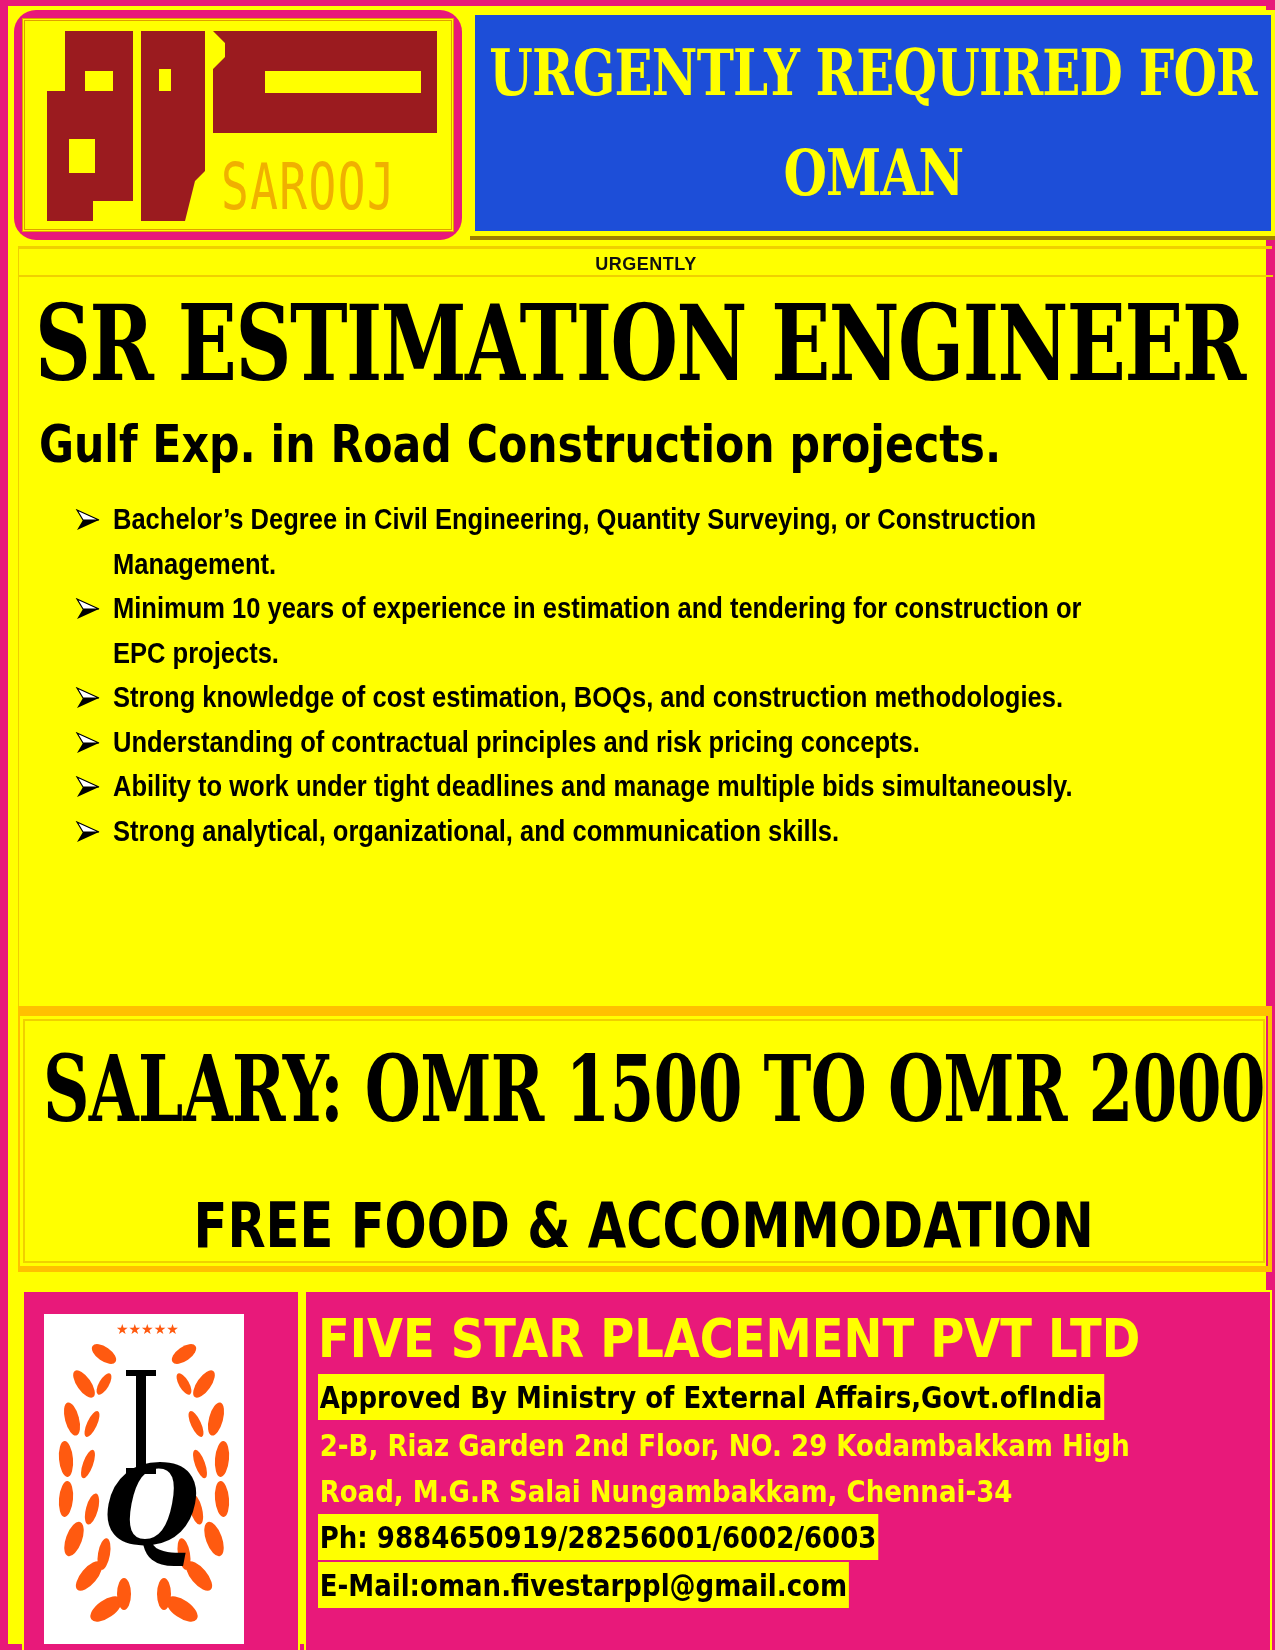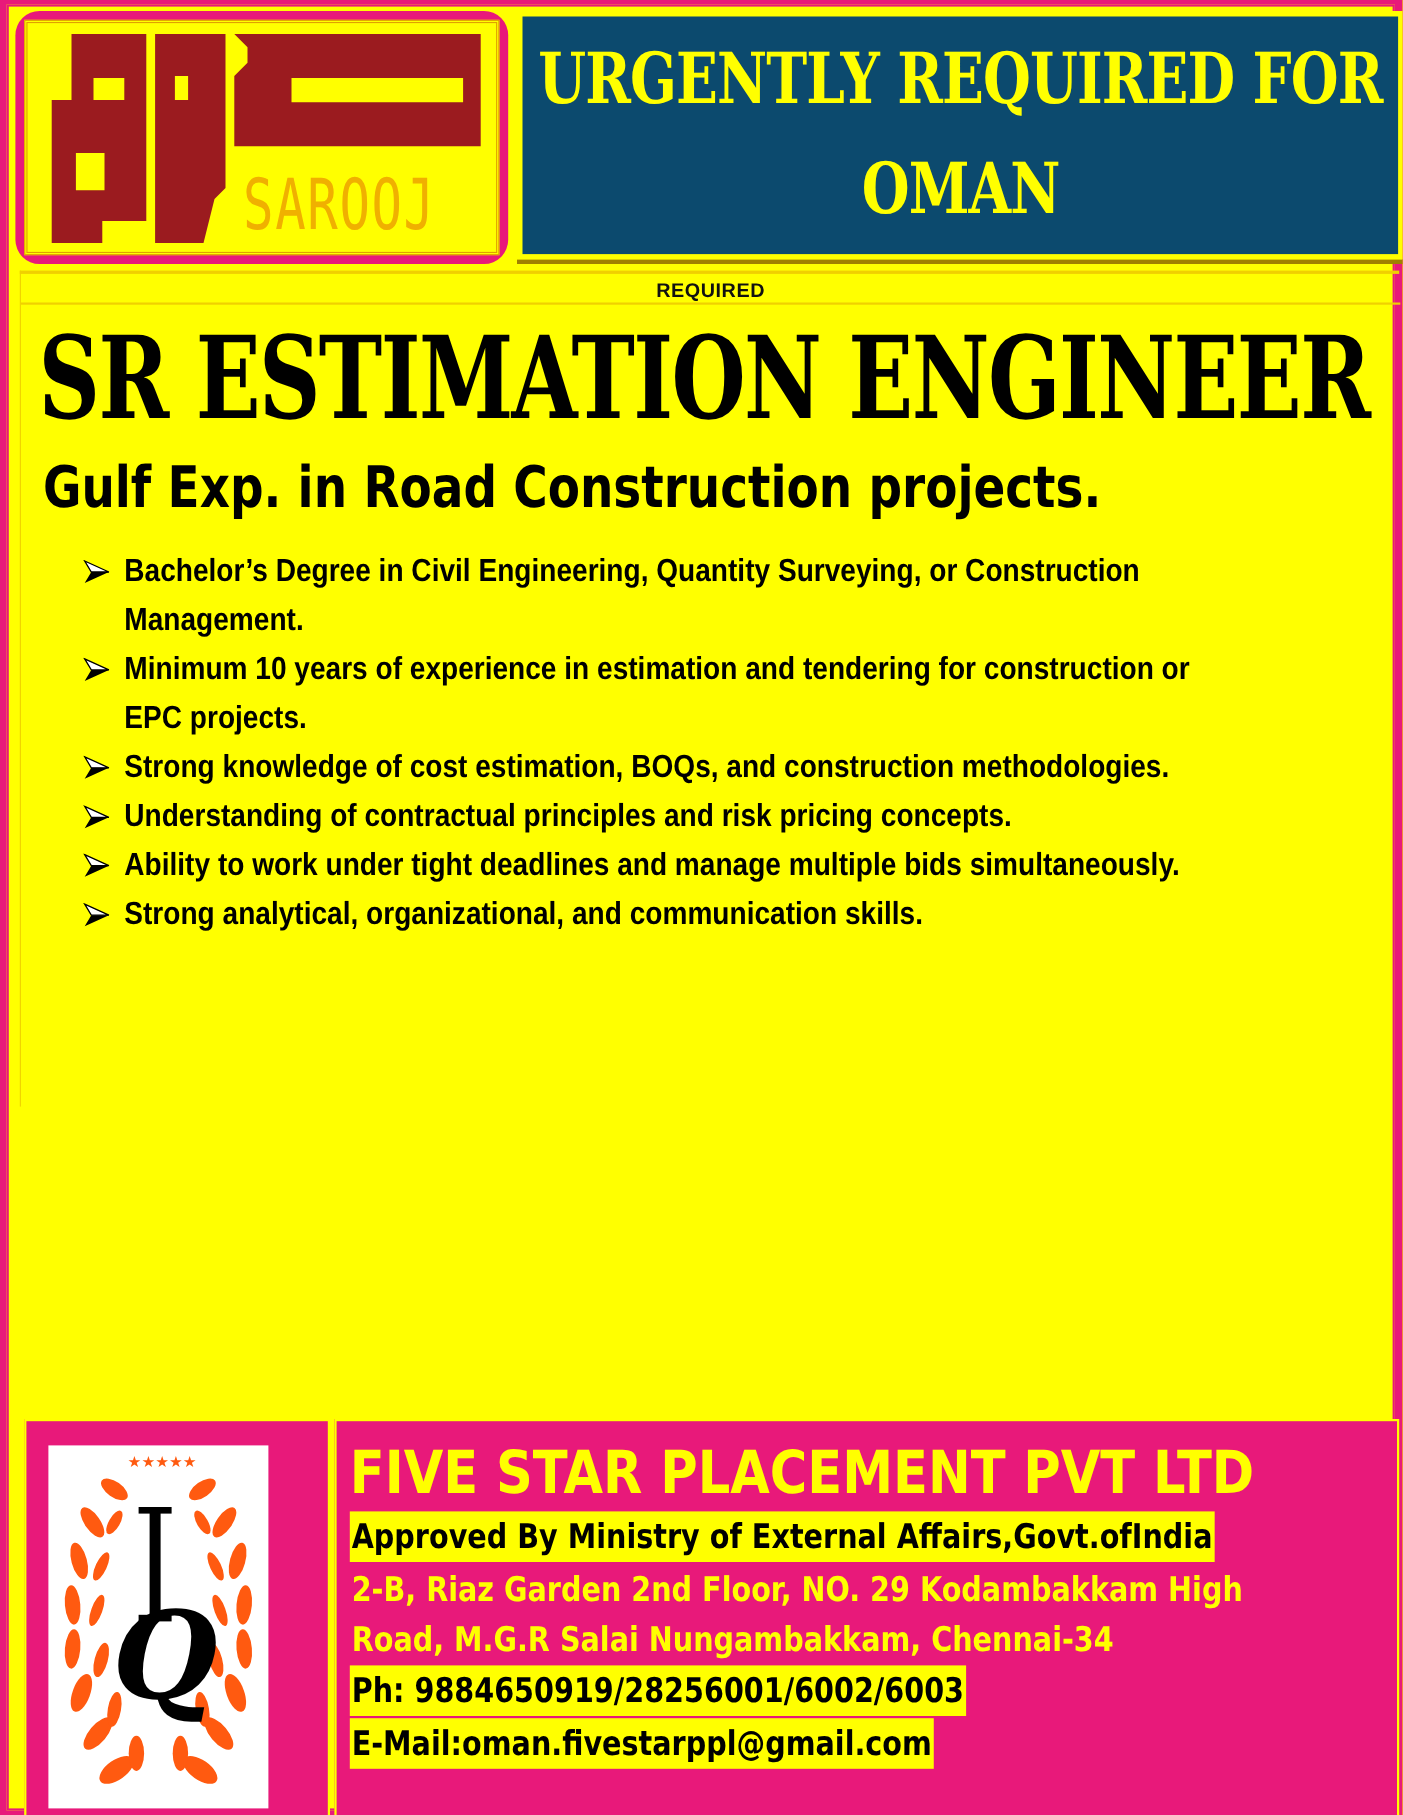--- a/index.html
+++ b/index.html
@@ -23,21 +23,21 @@
     width: 100%; height: 100%; background: #ffff00;
     border: 3px double #e0a000; position: relative; overflow: hidden;
   }
   .logo-inner svg { position: absolute; left: 0; top: 0; }
   .urgent-box {
     position: absolute; left: 462px; top: 4px; width: 806px; height: 226px;
     background: #ffff00; padding: 5px;
     box-shadow: 0 4px 0 #a08000;
   }
   .urgent-inner {
-    width: 100%; height: 100%; background: #0c4a6e;
+    width: 100%; height: 100%; background: #1d4ed8;
     display: flex; flex-direction: column; align-items: center; justify-content: center;
     color: #ffff00;
   }
   .urgent-line {
     font-family: "DejaVu Serif", serif; font-weight: bold;
     font-size: 64px; line-height: 100px; letter-spacing: -1px;
     transform: scaleX(0.78); white-space: nowrap;
   }
   
   .main-box {
@@ -144,21 +144,21 @@
   </div>
 
   <div class="urgent-box">
     <div class="urgent-inner">
       <div class="urgent-line">URGENTLY REQUIRED FOR</div>
       <div class="urgent-line">OMAN</div>
     </div>
   </div>
 
   <div class="main-box">
-    <div class="category">REQUIRED</div>
+    <div class="category">URGENTLY</div>
     <div class="job-title">SR ESTIMATION ENGINEER</div>
     <div class="subtitle">Gulf Exp. in Road Construction projects.</div>
 
     <ul class="reqs">
       <li class="req">
         <svg class="bullet-icon" viewBox="0 0 26 22">
             <path d="M2 1 L24 11 L2 21 L8 11 Z" fill="#000"></path>
             <path d="M2 1 L24 11 L8 11 Z" fill="#fff" stroke="#000" stroke-width="1.2"></path>
           </svg>
         <span class="req-text">Bachelor’s Degree in Civil Engineering, Quantity Surveying, or Construction Management.</span>
@@ -194,20 +194,26 @@
       <li class="req">
         <svg class="bullet-icon" viewBox="0 0 26 22">
             <path d="M2 1 L24 11 L2 21 L8 11 Z" fill="#000"></path>
             <path d="M2 1 L24 11 L8 11 Z" fill="#fff" stroke="#000" stroke-width="1.2"></path>
           </svg>
         <span class="req-text">Strong analytical, organizational, and communication skills.</span>
       </li>
     </ul>
   </div>
 
+  <div class="salary-box">
+    <div class="salary-inner">
+      <div class="salary">SALARY: OMR 1500 TO OMR 2000</div>
+      <div class="perks"><span>FREE FOOD &amp; ACCOMMODATION</span></div>
+    </div>
+  </div>
 
   <div class="footer-logo-box">
     <div class="footer-logo-inner">
       <svg width="200" height="330" viewBox="0 0 200 330">
 
         <g fill="#ff5a10" font-size="14" font-family="DejaVu Sans, sans-serif">
           <text x="72" y="20">★★★★★</text>
         </g>
 
         <g fill="#ff5a10">

